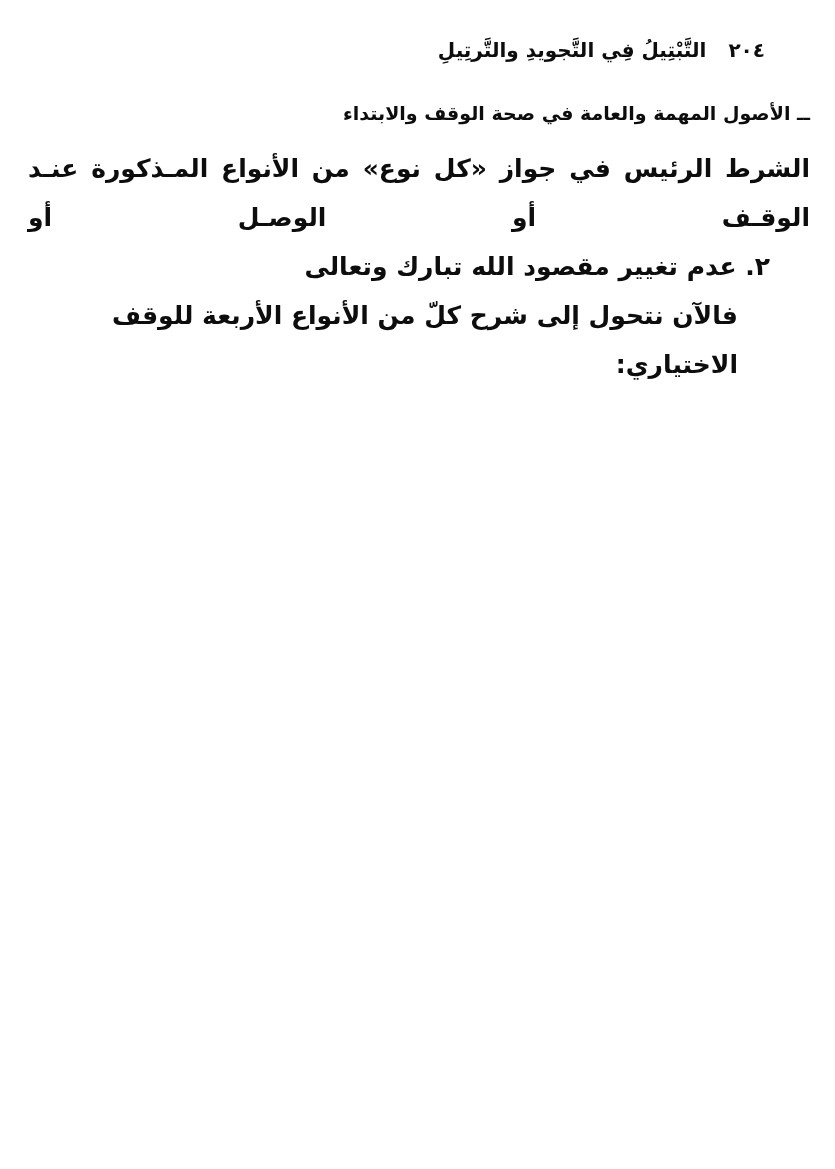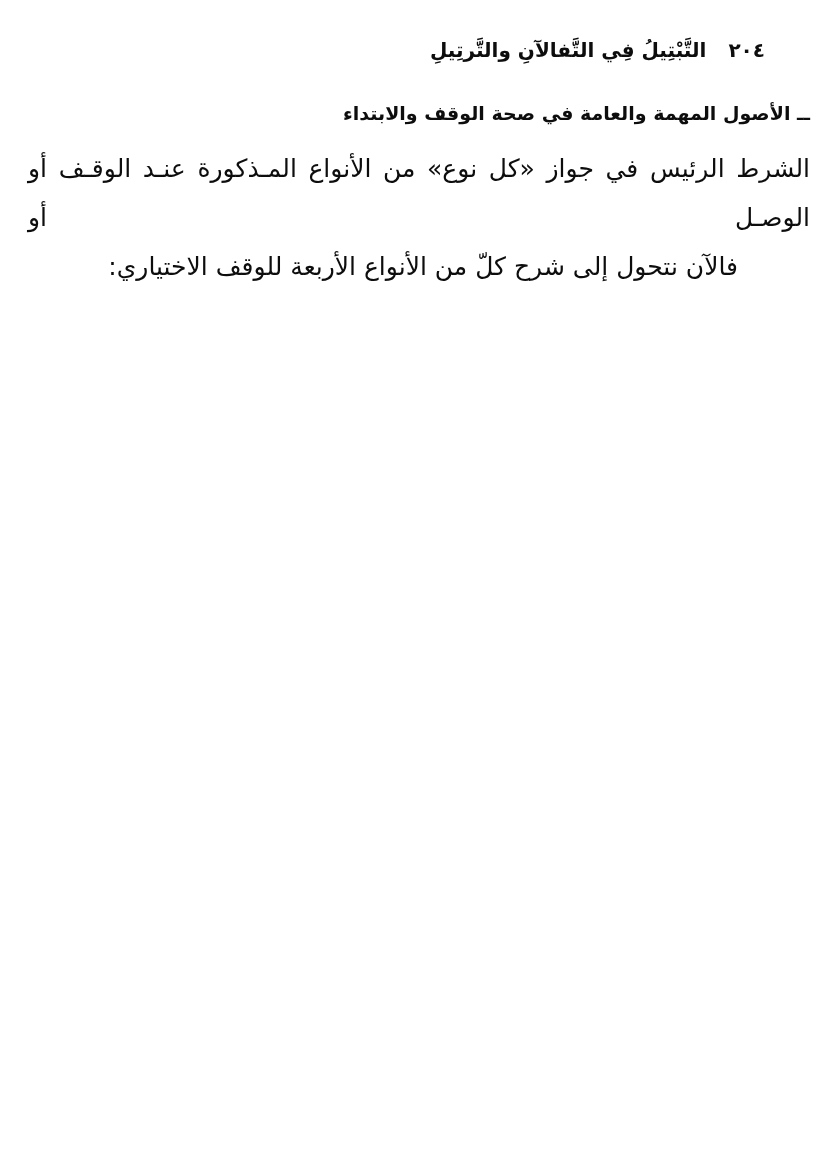--- a/index.html
+++ b/index.html
@@ -34,21 +34,21 @@
   .section-heading {
     margin: 30px 25px 0 28px;
     font-size: 19px;
     font-weight: bold;
     line-height: 38px;
     text-align: right;
   }
   .body-line {
     margin: 0 25px 0 28px;
     font-size: 25px;
-    font-weight: normal;
+    font-weight: bold;
     line-height: 49px;
     text-align: right;
     white-space: normal;
   }
   .body-line.first {
     margin-top: 12px;
     text-align: justify;
     text-align-last: justify;
   }
   .body-line.list-item {
@@ -58,25 +58,26 @@
     padding-right: 72px;
   }
 </style>
 </head>
 <body>
 
 <div class="page">
 
   <div class="page-header">
     <span class="page-number">٢٠٤</span>
-    <span class="book-title">التَّبْتِيلُ فِي التَّفالآنِ والتَّرتِيلِ</span>
+    <span class="book-title">التَّبْتِيلُ فِي التَّجويدِ والتَّرتِيلِ</span>
   </div>
 
   <div class="section-heading">ــ الأصول المهمة والعامة في صحة الوقف والابتداء</div>
 
   <p class="body-line first">الشرط الرئيس في جواز «كل نوع» من الأنواع المـذكورة عنـد الوقـف أو الوصـل أو</p>
 
 
 
+  <p class="body-line list-item">٢. عدم تغيير مقصود الله تبارك وتعالى</p>
 
   <p class="body-line closing">فالآن نتحول إلى شرح كلّ من الأنواع الأربعة للوقف الاختياري:</p>
 
 </div>
 
 </body></html>

